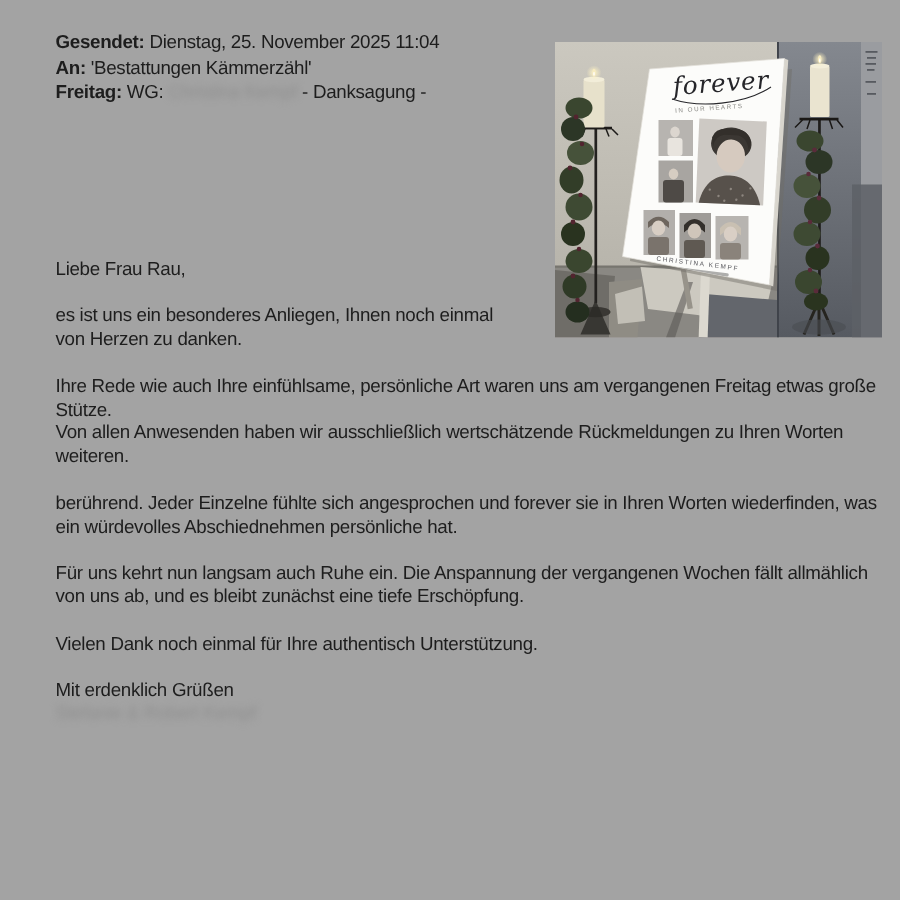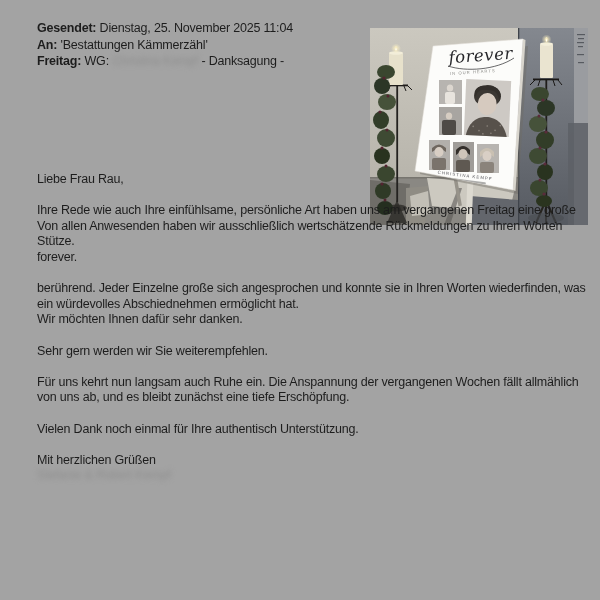--- a/index.html
+++ b/index.html
@@ -219,40 +219,42 @@
           <rect x="78" y="152" width="38" height="2.2" rx="1.1" transform="rotate(7 97 153)" fill="#9a9a98" opacity="0.8"></rect>
         </g>
       </g>
     </svg>
   </div>
 
   <div class="body-block">
     <div class="para line">Liebe Frau Rau,</div>
     <div>
         <div class="para">
-          <div class="line">Ihre Rede wie auch Ihre einfühlsame, persönliche Art haben uns am vergangenen Freitag eine große</div>
+          <div class="line">es ist uns ein besonderes Anliegen, Ihnen noch einmal</div>
+          <div class="line">von Herzen zu danken.</div>
+        </div>
+        <div class="para">
+          <div class="line">Ihre Rede wie auch Ihre einfühlsame, persönliche Art waren uns am vergangenen Freitag etwas große</div>
+          <div class="line">Stütze.</div>
           <div class="line">Von allen Anwesenden haben wir ausschließlich wertschätzende Rückmeldungen zu Ihren Worten</div>
-          <div class="line">Stütze.</div>
-          <div class="line">forever.</div>
-        </div>
-        <div class="para">
-          <div class="line">berührend. Jeder Einzelne große sich angesprochen und konnte sie in Ihren Worten wiederfinden, was</div>
-          <div class="line">ein würdevolles Abschiednehmen ermöglicht hat.</div>
-          <div class="line">Wir möchten Ihnen dafür sehr danken.</div>
-        </div>
-        <div class="para">
-          <div class="line">Sehr gern werden wir Sie weiterempfehlen.</div>
+          <div class="line">weiteren.</div>
+        </div>
+        <div class="para">
+          <div class="line">berührend. Jeder Einzelne fühlte sich angesprochen und forever sie in Ihren Worten wiederfinden, was</div>
+          <div class="line">ein würdevolles Abschiednehmen persönliche hat.</div>
+        </div>
+        <div class="para">
         </div>
         <div class="para">
           <div class="line">Für uns kehrt nun langsam auch Ruhe ein. Die Anspannung der vergangenen Wochen fällt allmählich</div>
           <div class="line">von uns ab, und es bleibt zunächst eine tiefe Erschöpfung.</div>
         </div>
         <div class="para">
           <div class="line">Vielen Dank noch einmal für Ihre authentisch Unterstützung.</div>
         </div>
       </div>
     <div class="para">
-      <div class="line">Mit herzlichen Grüßen</div>
+      <div class="line">Mit erdenklich Grüßen</div>
       <div class="line redacted">Stefanie &amp; Robert Kempf</div>
     </div>
   </div>
 
 </div>
 
 </body></html>

